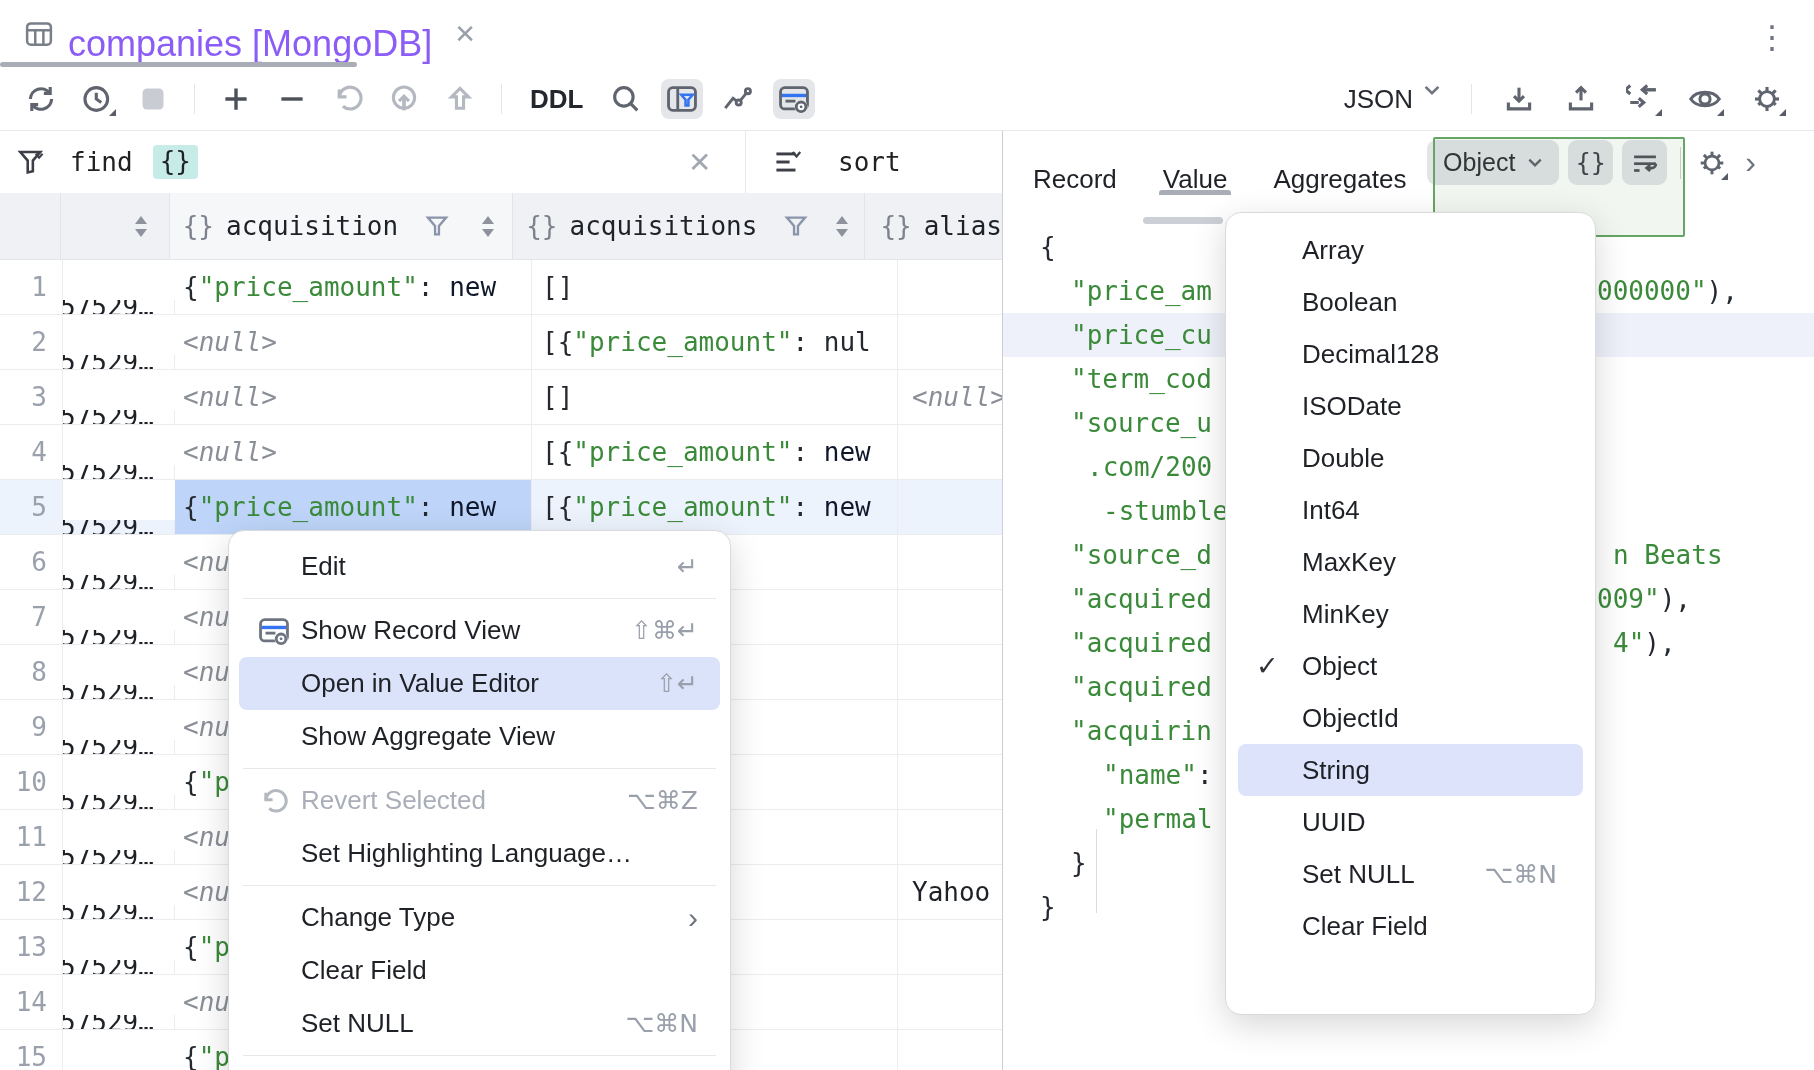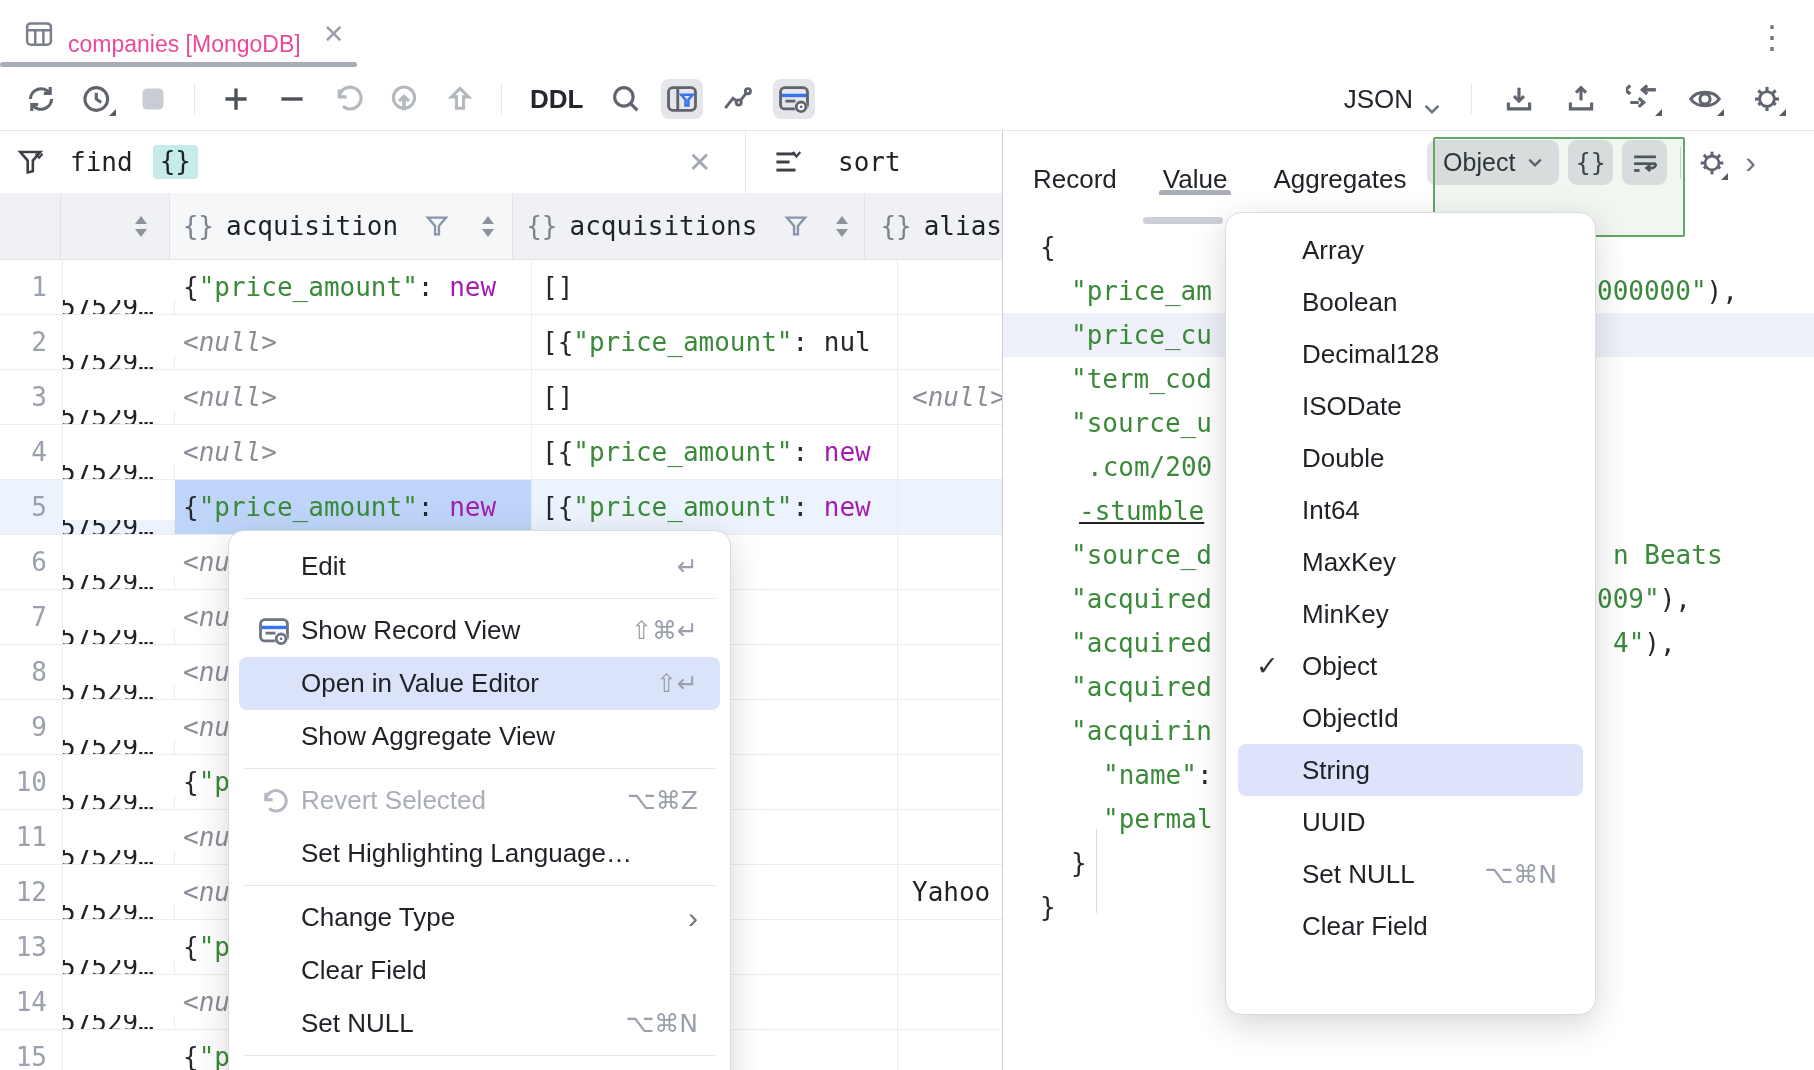--- a/index.html
+++ b/index.html
@@ -6,33 +6,33 @@
   html,body { background:#fff; }
   .app {
     position:relative; width:1814px; height:1070px; overflow:hidden;
     background:#fff; font-family:"Liberation Sans", sans-serif; color:#1e2126;
   }
   .mono { font-family:"DejaVu Sans Mono", monospace; }
 
   
   .tabbar { position:relative; height:68px; display:flex; align-items:center; }
   .tab { display:flex; align-items:center; gap:14px; padding:0 20px 0 24px; height:100%; }
-  .tab-title { font-size:23px; color:#ec4899;margin-top:20px; }
+  .tab-title { font-size:36px; color:#8b5cf6;margin-top:20px; }
   .tab-close { font-size:26px; color:#9aa0aa; margin-left:8px; cursor:default; }
   .tab-underline { position:absolute; left:0; top:62px; width:357px; height:5px; background:#a9adb6; border-radius:3px; }
   .kebab { position:absolute; right:26px; top:18px; font-size:32px; color:#6e7480; letter-spacing:0; }
 
   
   .toolbar { height:62px; display:flex; align-items:center; justify-content:space-between; padding:0 26px 0 20px; }
   .tb-group { display:flex; align-items:center; gap:14px; }
   .tb-btn { width:42px; height:40px; display:flex; align-items:center; justify-content:center; border-radius:8px; position:relative; }
   .tb-btn.toggled { background:#e4e6e9; }
   .tb-sep { width:1px; height:30px; background:#e3e5e8; margin:0 6px; }
   .ddl { font-size:26px; color:#24272d; padding:0 8px;font-weight:bold; }
-  .json-dd { display:flex; align-items:flex-end; gap:10px; font-size:26px; color:#24272d; margin-right:4px; }
+  .json-dd { display:flex; align-items:flex-start; gap:10px; font-size:26px; color:#24272d; margin-right:4px; }
   .corner:after { content:""; position:absolute; right:2px; bottom:3px; width:0; height:0;
     border-bottom:7px solid #585c66; border-left:7px solid transparent; }
 
   
   .main { position:absolute; top:130px; left:0; right:0; bottom:0; display:flex; border-top:1px solid #e6e8eb; }
   .left-panel { width:1003px; border-right:1px solid #ccced3; position:relative; }
   .right-panel { flex:1; position:relative; }
 
   
   .findbar { height:62px; display:flex; align-items:center; position:relative; }
@@ -52,21 +52,21 @@
   .trow { display:flex; height:55px; }
   .cell { border-right:1px solid #ebecf0; border-bottom:1px solid #ebecf0; display:flex; align-items:center; overflow:hidden; white-space:pre; font-family:"DejaVu Sans Mono", monospace; font-size:26px; }
   .c-num { width:63px; justify-content:flex-end; padding-right:15px; color:#9aa0ac; }
   .c-id  { width:112px; padding-left:2px;margin-top:40px; }
   .c-id span { margin-left:-5px; }
   .c-acq { width:357px; padding-left:8px; }
   .c-acqs{ width:366px; padding-left:10px; }
   .c-alias{ flex:1; padding-left:14px; border-right:none; }
   .trow.sel .cell { background:#edf3fd; }
   .trow.sel .c-acq { background:#bed5f9; }
-  .tk-p { color:#24292f; } .tk-s { color:#3a8a3a; } .tk-k { color:#a21caf; }
+  .tk-p { color:#24292f; } .tk-s { color:#3a8a3a; } .tk-k { color:#0f172a; }
   .tk-n { color:#8a8e96; font-style:italic; }
   .sortw { display:inline-flex; flex-direction:column; gap:5px; align-items:center; }
   .sortw i { width:0; height:0; border-left:6px solid transparent; border-right:6px solid transparent; }
   .sortw .up { border-bottom:8px solid #8d929c; } .sortw .dn { border-top:8px solid #8d929c; }
 
   
   .ptabs { height:64px; display:flex; align-items:center; padding-left:30px; gap:46px; position:relative; }
   .ptab { font-size:26px; color:#1e2126; height:100%; display:flex; align-items:flex-end; position:relative; }
   .ptab.active .pt-underline { position:absolute; left:-4px; right:-4px; bottom:0px; height:5px; background:#a9adb6; border-radius:3px 3px 0 0; }
   .pcluster { position:absolute; right:58px; top:9px; display:flex; align-items:center; gap:9px; }
@@ -499,21 +499,21 @@
         <div class="hl-line"></div>
         <div class="hscroll"></div>
         <div class="guide"></div>
         <div class="elines">
             <div class="eline"><span style="padding-left: 37px;"><span class="tk-p">{</span></span></div>
             <div class="eline"><span style="padding-left: 68px;"><span class="tk-s">"price_am</span></span><span class="eright" style="left: 594px;"><span class="tk-s">000000"</span><span class="tk-p">),</span></span></div>
             <div class="eline"><span style="padding-left: 68px;"><span class="tk-s">"price_cu</span></span></div>
             <div class="eline"><span style="padding-left: 68px;"><span class="tk-s">"term_cod</span></span></div>
             <div class="eline"><span style="padding-left: 68px;"><span class="tk-s">"source_u</span></span></div>
             <div class="eline"><span style="padding-left: 84px;"><span class="tk-s">.com/200</span></span></div>
-            <div class="eline"><span style="padding-left: 76px; text-decoration: underline;"><span class="tk-s">-stumble</span></span></div>
+            <div class="eline"><span style="padding-left: 100px;"><span class="tk-s">-stumble</span></span></div>
             <div class="eline"><span style="padding-left: 68px;"><span class="tk-s">"source_d</span></span><span class="eright" style="left: 610px;"><span class="tk-s">n Beats</span></span></div>
             <div class="eline"><span style="padding-left: 68px;"><span class="tk-s">"acquired</span></span><span class="eright" style="left: 594px;"><span class="tk-s">009"</span><span class="tk-p">),</span></span></div>
             <div class="eline"><span style="padding-left: 68px;"><span class="tk-s">"acquired</span></span><span class="eright" style="left: 610px;"><span class="tk-s">4"</span><span class="tk-p">),</span></span></div>
             <div class="eline"><span style="padding-left: 68px;"><span class="tk-s">"acquired</span></span></div>
             <div class="eline"><span style="padding-left: 68px;"><span class="tk-s">"acquirin</span></span></div>
             <div class="eline"><span style="padding-left: 100px;"><span class="tk-s">"name"</span><span class="tk-p">:</span></span></div>
             <div class="eline"><span style="padding-left: 100px;"><span class="tk-s">"permal</span></span></div>
             <div class="eline"><span style="padding-left: 68px;"><span class="tk-p">}</span></span></div>
             <div class="eline"><span style="padding-left: 37px;"><span class="tk-p">}</span></span></div>
           </div>

